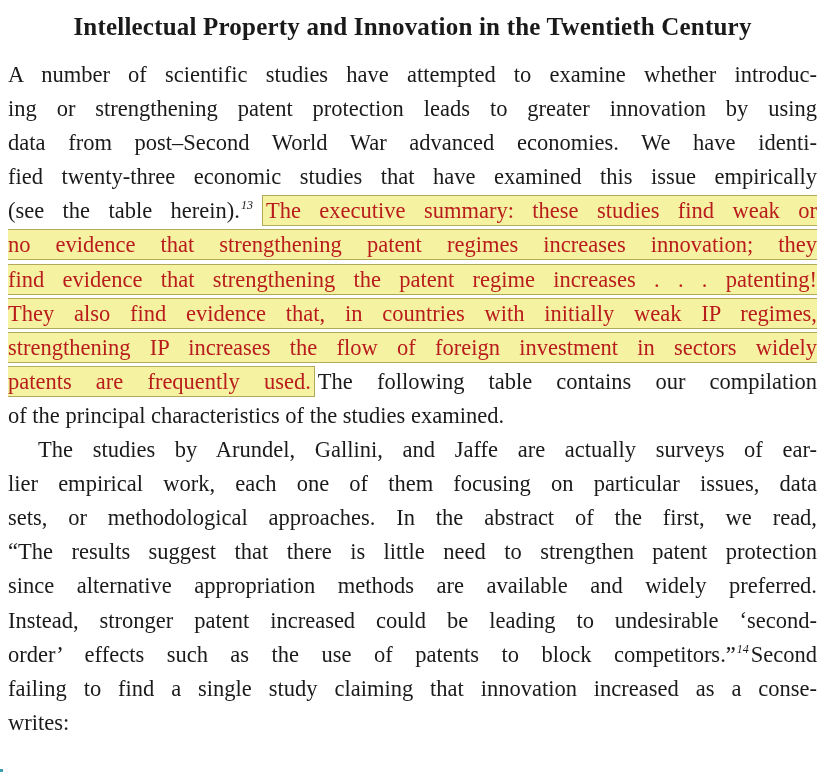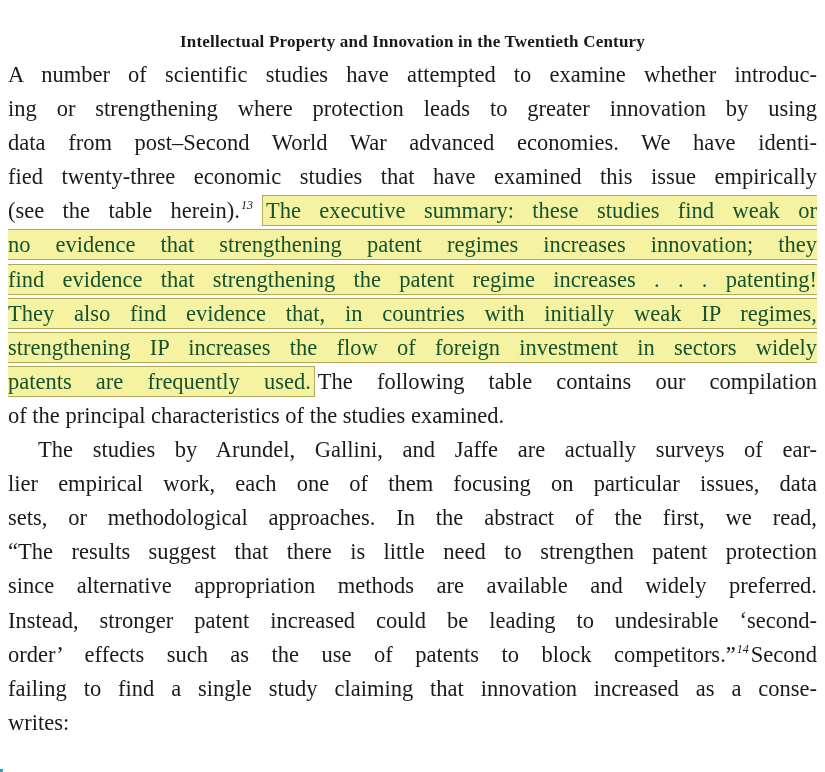--- a/index.html
+++ b/index.html
@@ -6,25 +6,25 @@
   html, body { background:#ffffff; }
   .page {
     position:relative;
     width:825px; height:772px;
     background:#ffffff;
     color:#1a1a1a;
     font-family:"Liberation Serif","DejaVu Serif",serif;
     overflow:hidden;
   }
   .title {
-    font-size:17px;
+    font-size:25px;
     font-weight:bold;
     text-align:center;
     line-height:33px;
-    padding-top:25px;
+    padding-top:10px;
     height:58px;
     letter-spacing:0.2px;
   }
   .body { padding:0 8px; }
   .line {
     height:34.1px;
     line-height:34.1px;
     font-size:22.5px;
     text-align:justify;
     text-align-last:justify;
@@ -36,21 +36,21 @@
     font-size:12px;
     line-height:0;
     position:relative;
     top:-9px;
     vertical-align:baseline;
     margin:0 2px 0 1px;
     font-style:italic;
   }
   mark.hl {
     background:#f5f2a1;
-    color:#14532d;
+    color:#b91c1c;
     border:1px solid #b1aa58;
     padding:2px 3px;
     margin:0 -4px;
   }
   mark.hl.hl-first { margin-left:7px; margin-right:-4px; }
   mark.hl.hl-last  { margin-left:-4px; margin-right:3px; }
   .dot {
     position:absolute;
     left:0; bottom:0;
     width:3px; height:3px;
@@ -60,21 +60,21 @@
 </head>
 <body>
 
 <div class="page">
 
   <h1 class="title">Intellectual Property and Innovation in the Twentieth Century</h1>
 
   <div class="body">
 
     <div class="line"><span>A number of scientific studies have attempted to examine whether introduc-</span></div>
-    <div class="line"><span>ing or strengthening where protection leads to greater innovation by using</span></div>
+    <div class="line"><span>ing or strengthening patent protection leads to greater innovation by using</span></div>
     <div class="line"><span>data from post–Second World War advanced economies. We have identi-</span></div>
     <div class="line"><span>fied twenty-three economic studies that have examined this issue empirically</span></div>
 
     <div class="line"><span>(see the table herein).</span><sup class="fn">13</sup><mark class="hl hl-first">The executive summary: these studies find weak or</mark></div>
 
     <div class="line"><mark class="hl hl-full">no evidence that strengthening patent regimes increases innovation; they</mark></div>
     <div class="line"><mark class="hl hl-full">find evidence that strengthening the patent regime increases . . . patenting!</mark></div>
     <div class="line"><mark class="hl hl-full">They also find evidence that, in countries with initially weak IP regimes,</mark></div>
     <div class="line"><mark class="hl hl-full">strengthening IP increases the flow of foreign investment in sectors widely</mark></div>
 

